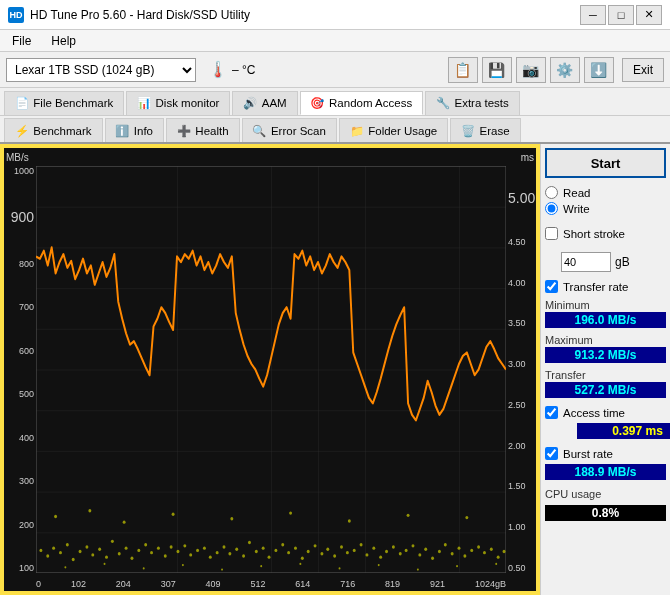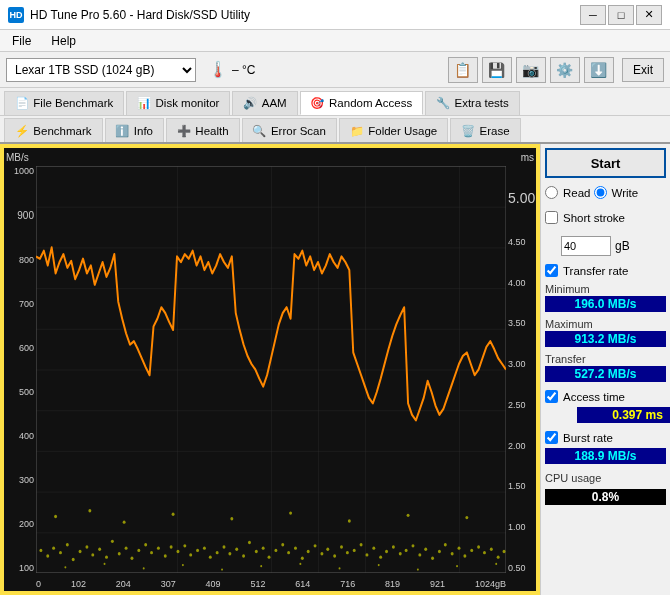--- a/index.html
+++ b/index.html
@@ -33,21 +33,21 @@
 
     
     .main { display: flex; width: 100%; height: calc(595px - 30px - 22px - 36px - 28px - 28px); background: #fde047; }
 
     
     .chart-area { flex: 1; background: #111; position: relative; margin: 4px; }
 
     
     .right-panel { width: 130px; padding: 4px; display: flex; flex-direction: column; gap: 4px; background: #f0f0f0; border-left: 1px solid #ccc; }
     .start-btn { width: 100%; height: 30px; background: #e8e8e8; border: 2px solid #0050a0; cursor: pointer; font-size: 13px; font-weight: bold; }
-    .radio-group { display: flex; flex-direction: row; gap: 3px; padding: 4px 0; }
+    .radio-group { display: flex; flex-direction: column; gap: 3px; padding: 4px 0; }
     .radio-item { display: flex; align-items: center; gap: 5px; font-size: 11.5px; cursor: pointer; }
     .radio-item input { cursor: pointer; }
     .checkbox-item { display: flex; align-items: center; gap: 5px; font-size: 11.5px; cursor: pointer; margin-top: 4px; }
     .checkbox-item input { cursor: pointer; }
     .stroke-input-row { display: flex; align-items: center; gap: 4px; margin-left: 16px; margin-top: 8px; }
     .stroke-input { width: 50px; height: 20px; border: 1px solid #999; font-size: 11px; padding: 0 2px; }
     .stat-section { margin-top: 2px; }
     .stat-label { font-size: 11px; color: #333; margin-bottom: 1px; }
     .stat-value { background: #00008b; color: cyan; font-size: 12px; font-weight: bold; text-align: center; padding: 1px 4px; width: 100%; display: block; }
     .stat-value.yellow { color: yellow; margin-left: 32px; }
@@ -143,21 +143,21 @@
 <div class="main">
 
   <div class="chart-area">
 
     <div style="position:absolute;top:4px;left:2px;color:#ccc;font-size:10px;">MB/s</div>
 
     <div style="position:absolute;top:4px;right:2px;color:#ccc;font-size:10px;">ms</div>
 
     <div style="position:absolute;top:18px;left:2px;bottom:18px;width:30px;display:flex;flex-direction:column;justify-content:space-between;align-items:flex-end;padding-right:2px;">
       <span style="color:#ccc;font-size:9px;">1000</span>
-      <span style="color:#ccc;font-size:10px;">900</span>
+      <span style="color:#ccc;font-size:14px;">900</span>
       <span style="color:#ccc;font-size:9px;">800</span>
       <span style="color:#ccc;font-size:9px;">700</span>
       <span style="color:#ccc;font-size:9px;">600</span>
       <span style="color:#ccc;font-size:9px;">500</span>
       <span style="color:#ccc;font-size:9px;">400</span>
       <span style="color:#ccc;font-size:9px;">300</span>
       <span style="color:#ccc;font-size:9px;">200</span>
       <span style="color:#ccc;font-size:9px;">100</span>
     </div>
 

